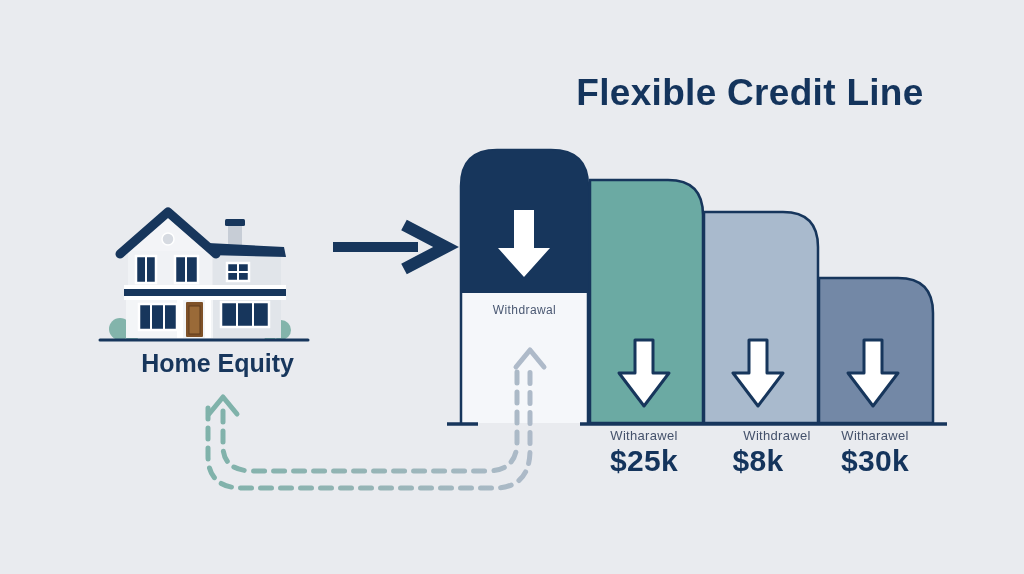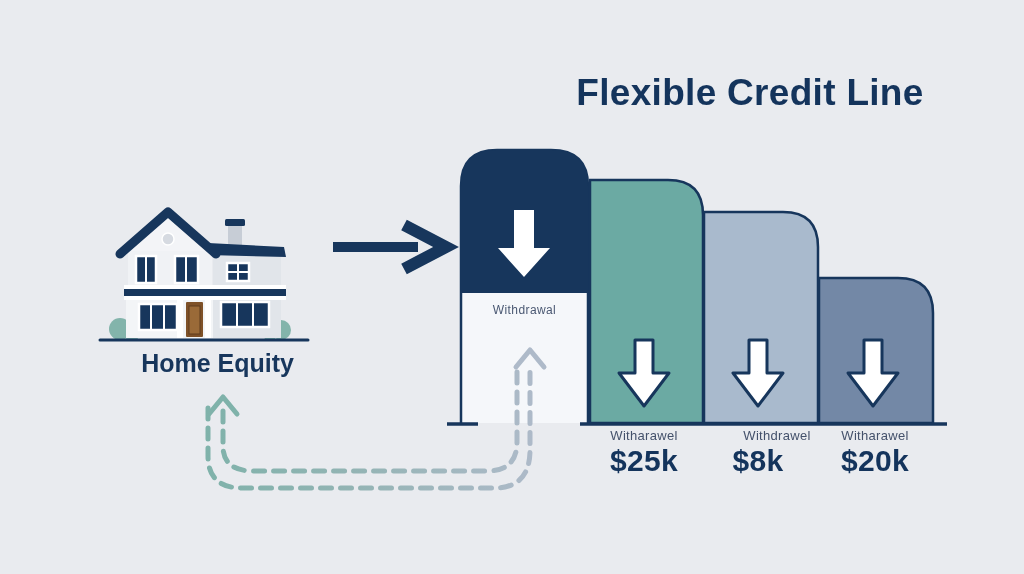--- a/index.html
+++ b/index.html
@@ -142,15 +142,15 @@
 
   <div class="abs bar-caption">Withdrawal</div>
 
   <div class="abs wd-label" style="left:564px">Witharawel</div>
   <div class="abs wd-amount" style="left:564px">$25k</div>
 
   <div class="abs wd-label" style="left:697px">Withdrawel</div>
   <div class="abs wd-amount" style="left:678px">$8k</div>
 
   <div class="abs wd-label" style="left:795px">Witharawel</div>
-  <div class="abs wd-amount" style="left:795px">$20k</div>
+  <div class="abs wd-amount" style="left:795px">$30k</div>
 
 </div>
 
 </body></html>

